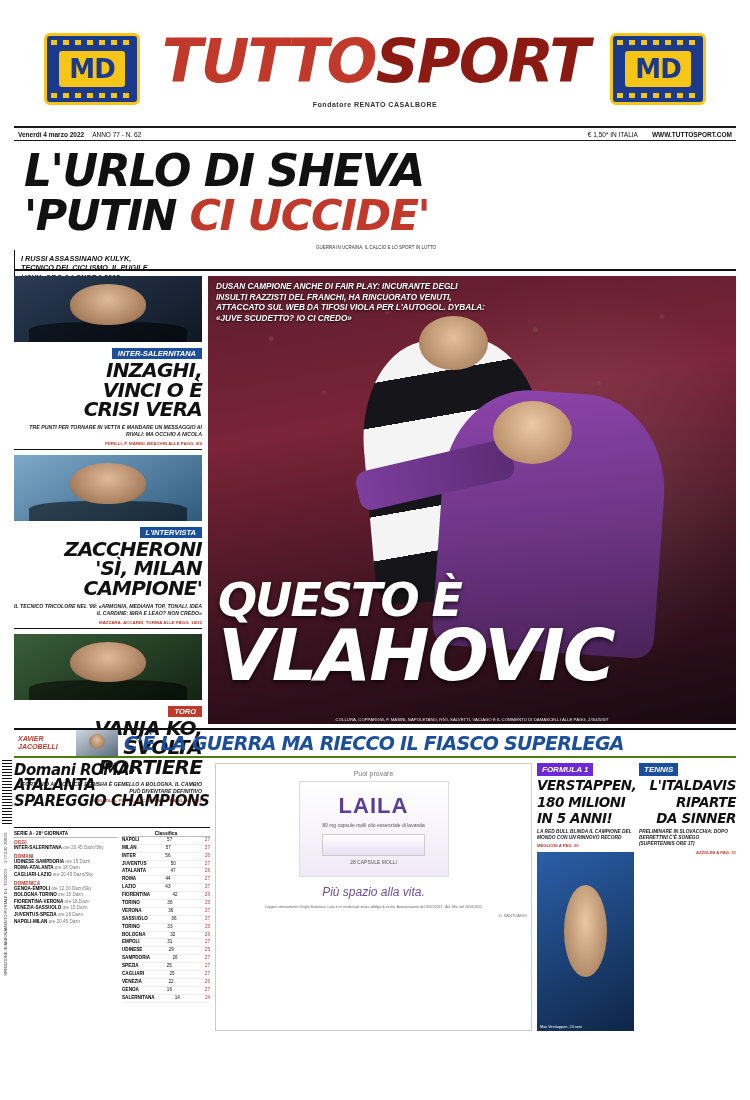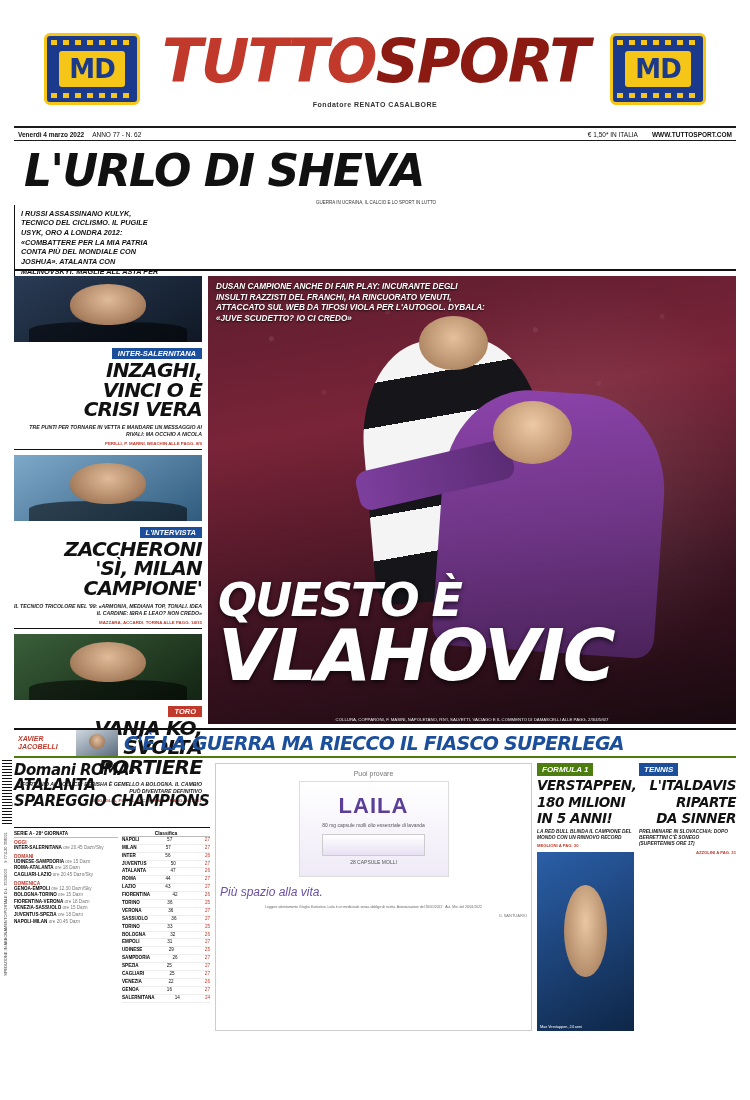--- a/index.html
+++ b/index.html
@@ -282,28 +282,28 @@
   .ad-sub { text-align:center; color:#777; font-size: 7px; margin-top: 2px;}
   .ad-box {
     margin: 4px auto 0; width: 150px; height: 96px;
     background: linear-gradient(180deg,#ffffff,#efeaf7);
     border: 1px solid #ddd; position: relative; display:flex; align-items:center; justify-content:center;
     flex-direction: column;
   }
   .ad-box .brand { color:#5b3f96; font-weight:bold; font-size: 22px; letter-spacing:1px;}
   .ad-box .desc { font-size: 5px; color:#555; text-align:center; margin-top:3px;}
   .ad-box .bar { margin-top:6px; width: 70%; height: 22px; background: linear-gradient(180deg,#fff,#e7e0f3); border:1px solid #ccc;}
-  .ad-slogan { text-align:left; color:#6b4fa8; font-style:italic; font-size: 12px; margin-top: 8px; }
+  .ad-slogan { text-align:center; color:#6b4fa8; font-style:italic; font-size: 12px; margin-top: 8px; }
   .ad-legal { font-size: 3.4px; color:#666; text-align:center; margin-top:6px; line-height:1.3;}
   .ad-foot { display:flex; justify-content: space-between; align-items:flex-end; margin-top: 4px; font-size:4px; color:#777;}
 
   .bcol-r { width: 97px; display:flex; flex-direction:column; }
   .bcol-r2 { width: 97px; display:flex; flex-direction:column;align-items:flex-end; }
   .rtag {
-    background:#4d7c0f; color:#fff; font-weight:bold; font-style:italic;
+    background:#6d28d9; color:#fff; font-weight:bold; font-style:italic;
     font-size: 8px; padding: 2px 5px; display:inline-block; align-self:flex-start;
   }
   .rtag.blue { background:#1b4f9c; }
   .rhead {
     font-family:"DejaVu Sans", sans-serif; font-weight:bold; font-style:italic;
     font-size: 13.5px; line-height: 1; color:#111; margin-top: 3px; letter-spacing:-.4px;
   }
   .rsub { font-size: 4.8px; font-weight:bold; font-style:italic; color:#222; margin-top:3px; line-height:1.35;}
   .rref { font-size: 4.2px; color:#c0392b; font-weight:bold; margin-top:2px;}
   .rpic { margin-top: 4px; flex:1; position:relative; overflow:hidden; }
@@ -365,20 +365,21 @@
 
   <div class="topstory">
     <div class="photo">
       <div class="flag"></div>
       <div class="shirt"></div>
       <div class="face"></div>
       <div class="cap">Andriy Shevchenko, 45 anni, ex ct ucraino</div>
     </div>
     <div class="head">
       <div class="hl1">L'URLO DI SHEVA</div>
+      <div class="hl2"><span>'PUTIN</span> <span class="red">CI UCCIDE'</span></div>
       <div class="subcap">GUERRA IN UCRAINA, IL CALCIO E LO SPORT IN LUTTO</div>
     </div>
     <div class="sidecol">I RUSSI ASSASSINANO KULYK, TECNICO DEL CICLISMO. IL PUGILE USYK, ORO A LONDRA 2012: «COMBATTERE PER LA MIA PATRIA CONTA PIÙ DEL MONDIALE CON JOSHUA». ATALANTA CON MALINOVSKYI: MAGLIE ALL'ASTA PER L'UCRAINA</div>
   </div>
 
   <div class="maingrid">
 
     <div class="leftcol">
 
       <div class="lbox">

